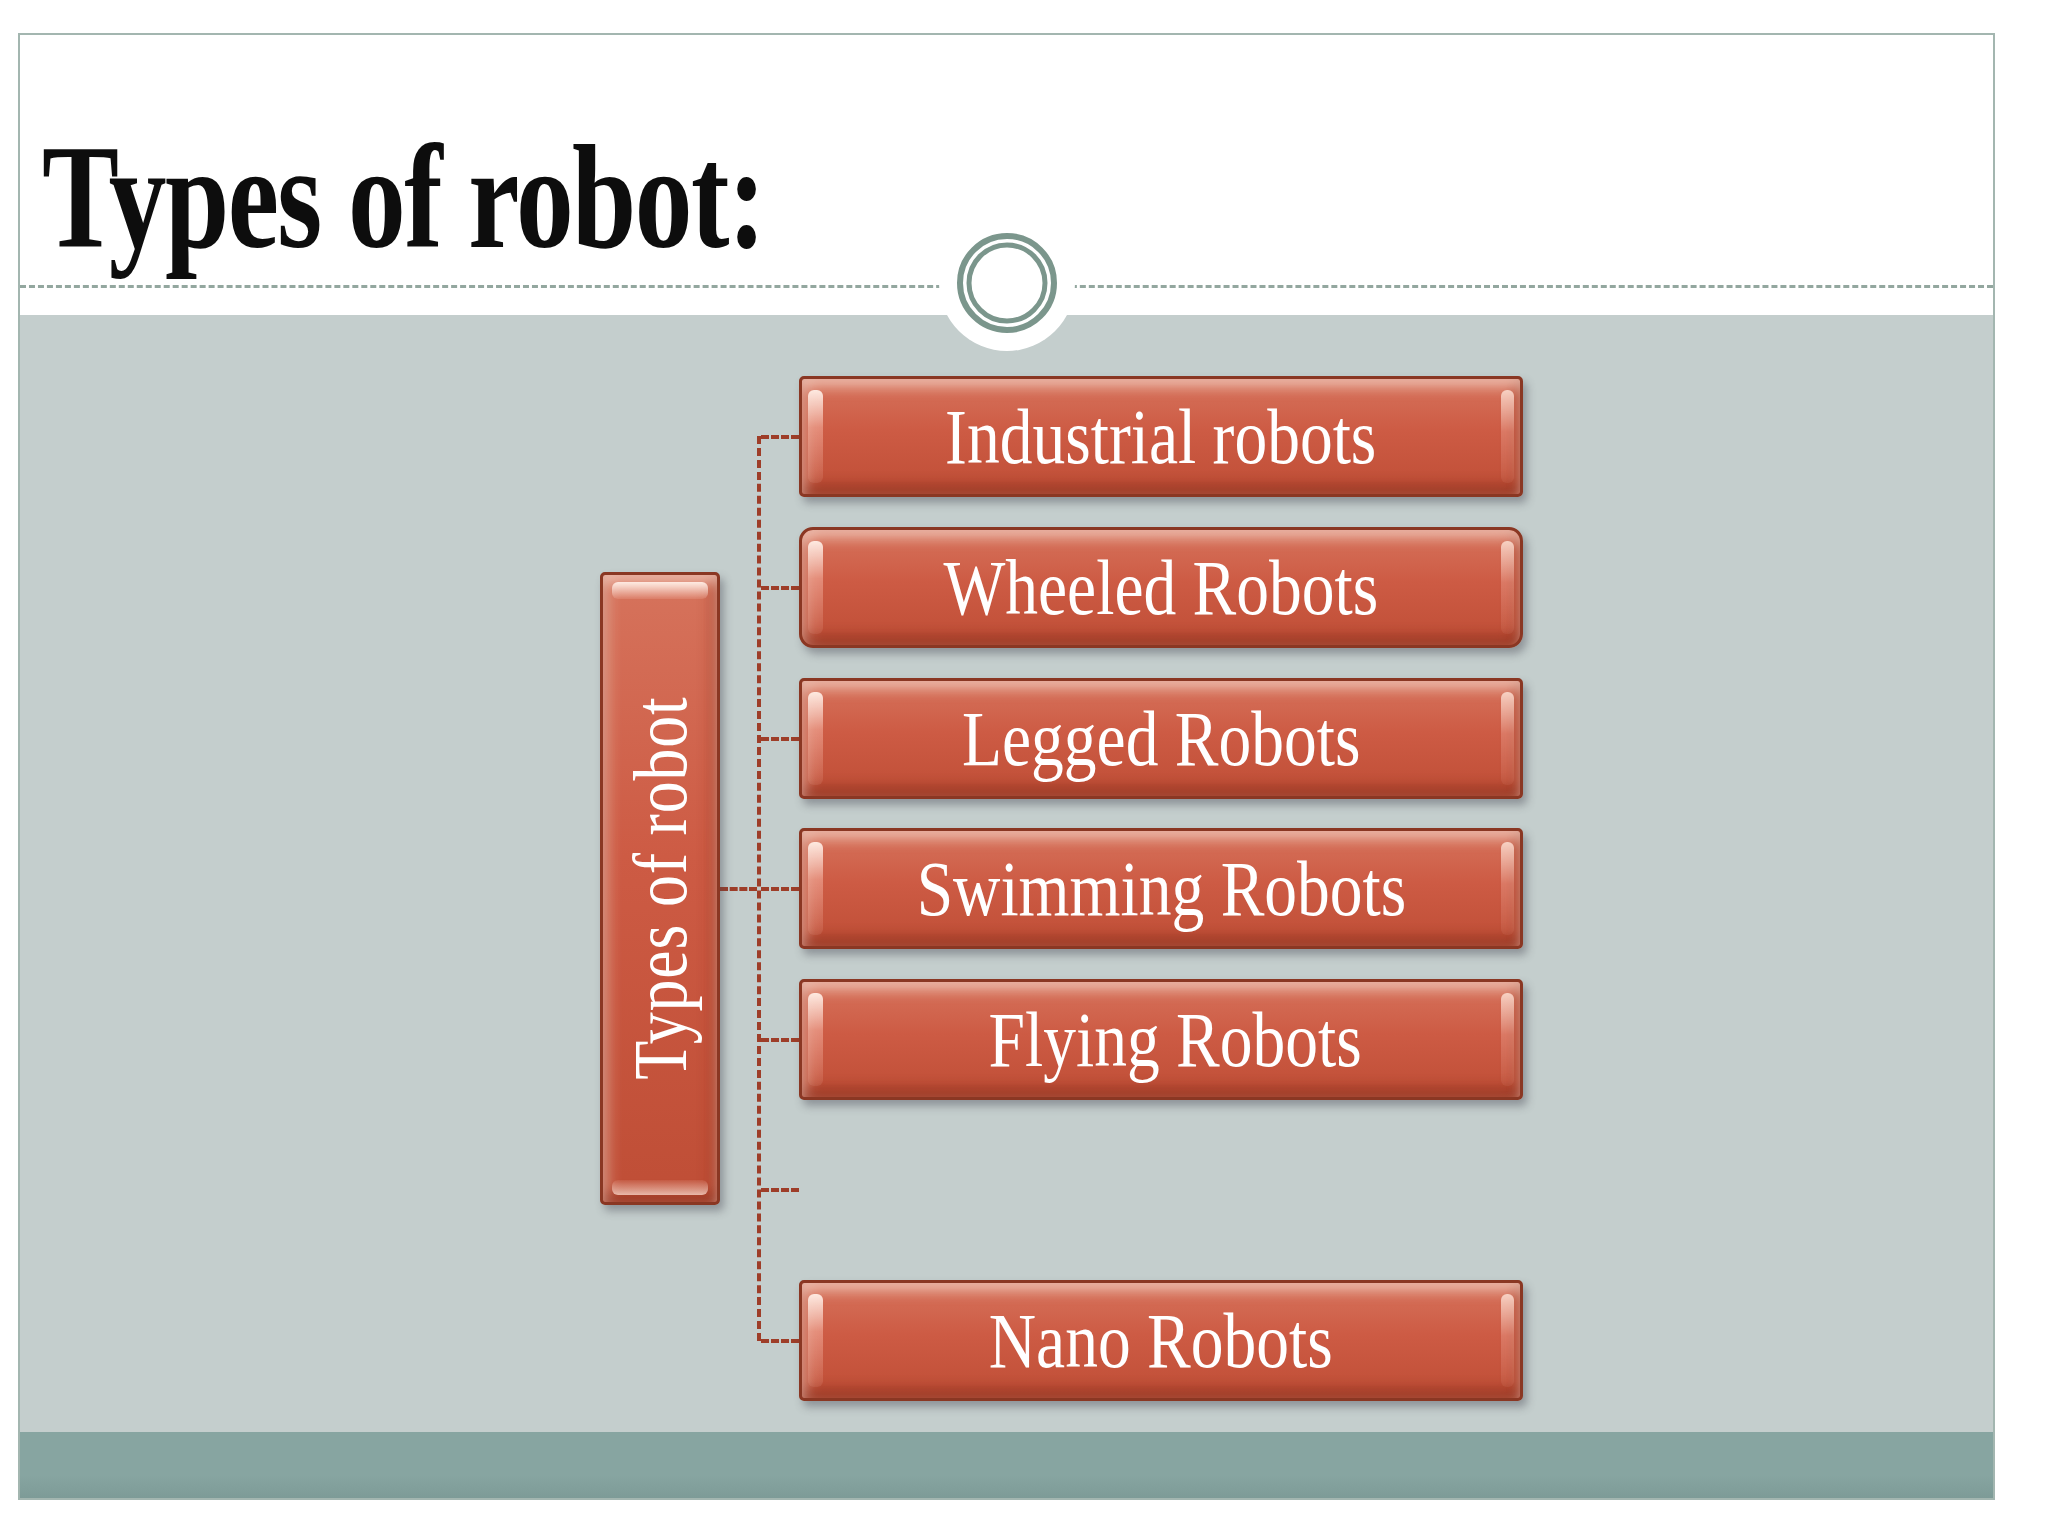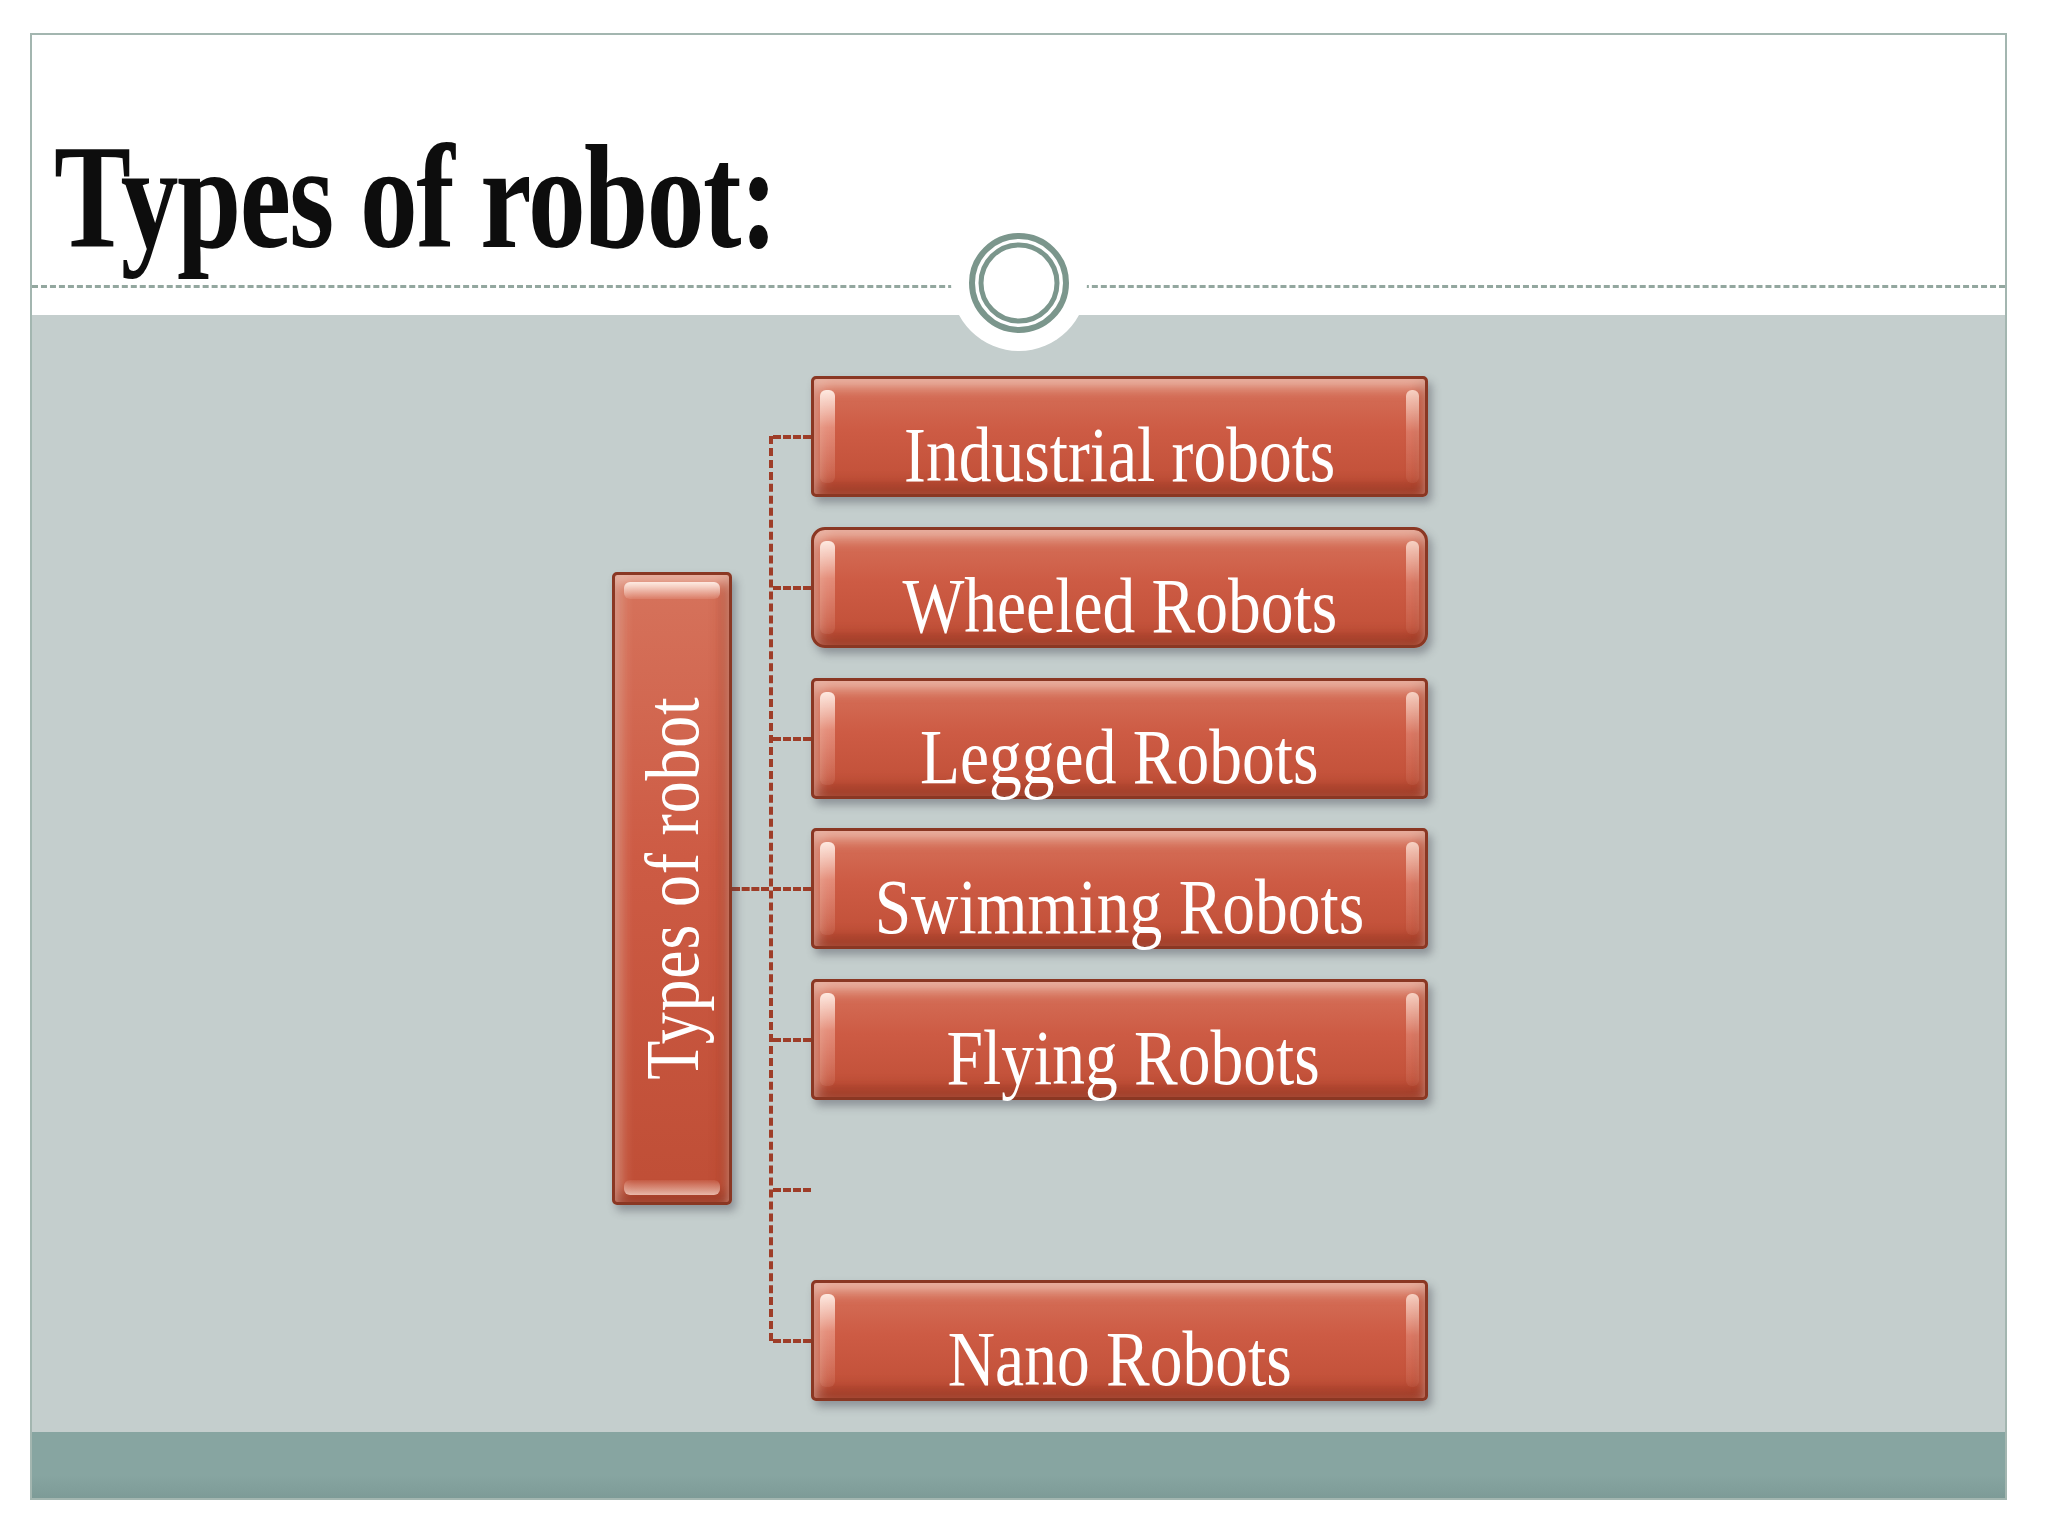--- a/index.html
+++ b/index.html
@@ -16,21 +16,21 @@
     --node_border:#8a3723;
     --node_text:#ffffff;
     --connector:#9e3d28;
   }
   html,body{margin:0;padding:0;}
   body{
     width:2048px;height:1536px;position:relative;overflow:hidden;
     background:#ffffff;font-family:"Liberation Serif",serif;
   }
   .slide{
-    position:absolute;left:30px;top:33px;width:1977px;height:1467px;
+    position:absolute;left:18px;top:33px;width:1977px;height:1467px;
     border:2px solid var(--frame_border);background:#ffffff;box-sizing:border-box;
   }
   .header{position:absolute;left:0;top:0;right:0;height:280px;background:#ffffff;z-index:1;}
   .title{
     position:absolute;left:22px;top:88px;margin:0;white-space:nowrap;
     font-family:"Liberation Serif",serif;font-weight:bold;font-size:148px;line-height:1;
     color:var(--title_color);transform:scaleX(0.78);transform-origin:left center;
     letter-spacing:-2px;
   }
   .content{position:absolute;left:0;top:280px;right:0;height:1117px;background:var(--content_bg);z-index:1;}
@@ -55,21 +55,21 @@
     position:absolute;display:flex;align-items:center;justify-content:center;
     background:linear-gradient(180deg,var(--node_fill_light) 0%,var(--node_fill) 45%,var(--node_fill_dark) 100%);
     border:3px solid var(--node_border);border-radius:5px;box-sizing:border-box;
     color:var(--node_text);
     box-shadow:4px 6px 8px rgba(70,70,82,.42),
       inset 0 9px 12px rgba(255,235,225,.5),
       inset 0 -10px 12px rgba(110,30,12,.38),
       inset 9px 0 12px rgba(255,215,200,.28),
       inset -9px 0 12px rgba(150,50,25,.28);
   }
-  .hnode{left:779px;width:617px;height:121px;align-items:flex-end;}
+  .hnode{left:779px;width:724px;height:121px;}
   .n1{top:341px;} .n2{top:492px;border-radius:14px;} .n3{top:643px;} .n4{top:793px;}
   .n5{top:944px;padding-left:28px;} .n6{top:1094px;} .n7{top:1245px;}
   .hnode::before{
     content:"";position:absolute;left:6px;top:11px;bottom:11px;width:15px;border-radius:6px;
     background:linear-gradient(180deg,rgba(255,238,230,.95) 0%,rgba(255,200,185,.45) 40%,rgba(255,200,185,.1) 100%);
     filter:blur(.5px);
   }
   .hnode::after{
     content:"";position:absolute;right:6px;top:11px;bottom:11px;width:13px;border-radius:6px;
     background:linear-gradient(180deg,rgba(255,230,218,.8) 0%,rgba(255,195,180,.3) 45%,rgba(255,195,180,.08) 100%);

